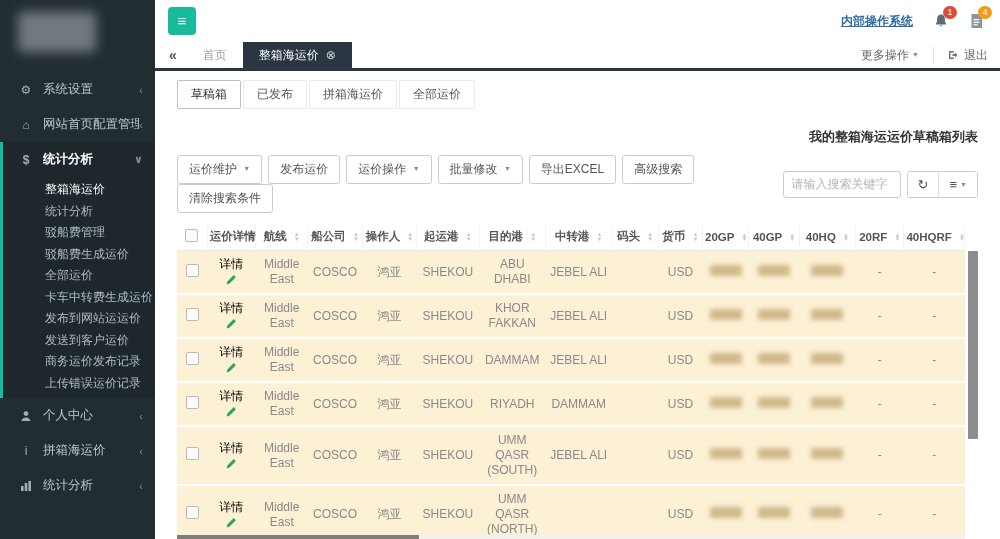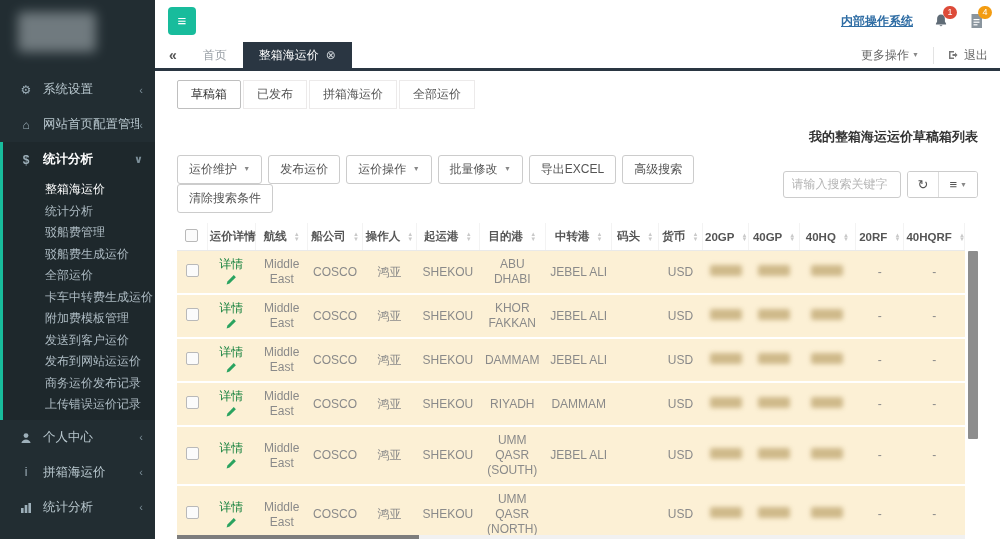--- a/index.html
+++ b/index.html
@@ -77,21 +77,21 @@
   .table-wrap { position:relative; }
   .table-clip { height:312px; overflow:hidden; margin-right:13px; position:relative; }
   table { border-collapse:collapse; table-layout:fixed; width:100%; }
   th { font-size:11.5px; color:#555; font-weight:bold; text-align:center; padding:6px 2px;
        border-right:1px solid #f3f3f3; border-bottom:1px solid #e9e9e9; background:#fff;
        white-space:nowrap; }
   th .sort { display:inline-flex; flex-direction:column; margin-left:4px; vertical-align:middle;
              color:#c9c9c9; font-size:6px; line-height:4.5px; }
   td { background:var(--row-bg,#fcf0d5); font-size:12px; color:#8a8a8a; text-align:center;
        padding:6px 3px; border-bottom:2px solid #fff; line-height:15px; word-wrap:break-word; }
-  .detail-link { color:#15803d; cursor:pointer; display:block; }
+  .detail-link { color:#000000; cursor:pointer; display:block; }
   .chk { width:13px; height:13px; border:1px solid #b9b9b9; background:#fbfbfb; border-radius:2px;
          display:inline-block; cursor:pointer; }
   .blur-chip { display:inline-block; width:32px; height:11px; background:#c3ab77; border-radius:2px;
                filter:blur(2.5px); opacity:.8; }
   .vscroll { position:absolute; right:0; top:28px; width:10px; height:188px; background:#8d8d8d;
              border-radius:1px; cursor:pointer; }
   .hscroll { height:10px; background:#f1f1f1; margin-right:13px; position:relative; }
   .hscroll .thumb { position:absolute; left:0; top:0; height:10px; width:242px; background:#7d7d7d; cursor:pointer; }
   svg { vertical-align:middle; }
 </style>
@@ -121,23 +121,22 @@
           <span class="lbl">统计分析</span>
           <span class="chev">∨</span>
         </div>
         <ul class="submenu">
           <li class="active">整箱海运价</li>
           <li class="">统计分析</li>
           <li class="">驳船费管理</li>
           <li class="">驳船费生成运价</li>
           <li class="">全部运价</li>
           <li class="">卡车中转费生成运价</li>
-          <li class="">附加费模板管理</li>
+          <li class="">发布到网站运运价</li>
           <li class="">发送到客户运价</li>
-          <li class="">发布到网站运运价</li>
           <li class="">商务运价发布记录</li>
           <li class="">上传错误运价记录</li>
         </ul>
       </div>
       <div class="side-section">
         <div class="side-item">
           <span class="ico"><svg width="12" height="12" viewBox="0 0 12 12">
               <circle cx="6" cy="3.6" r="2.4" fill="#9eb0ba"></circle>
               <path d="M1.4 11c.5-2.4 2.4-3.6 4.6-3.6s4.1 1.2 4.6 3.6z" fill="#9eb0ba"></path>
             </svg></span>

